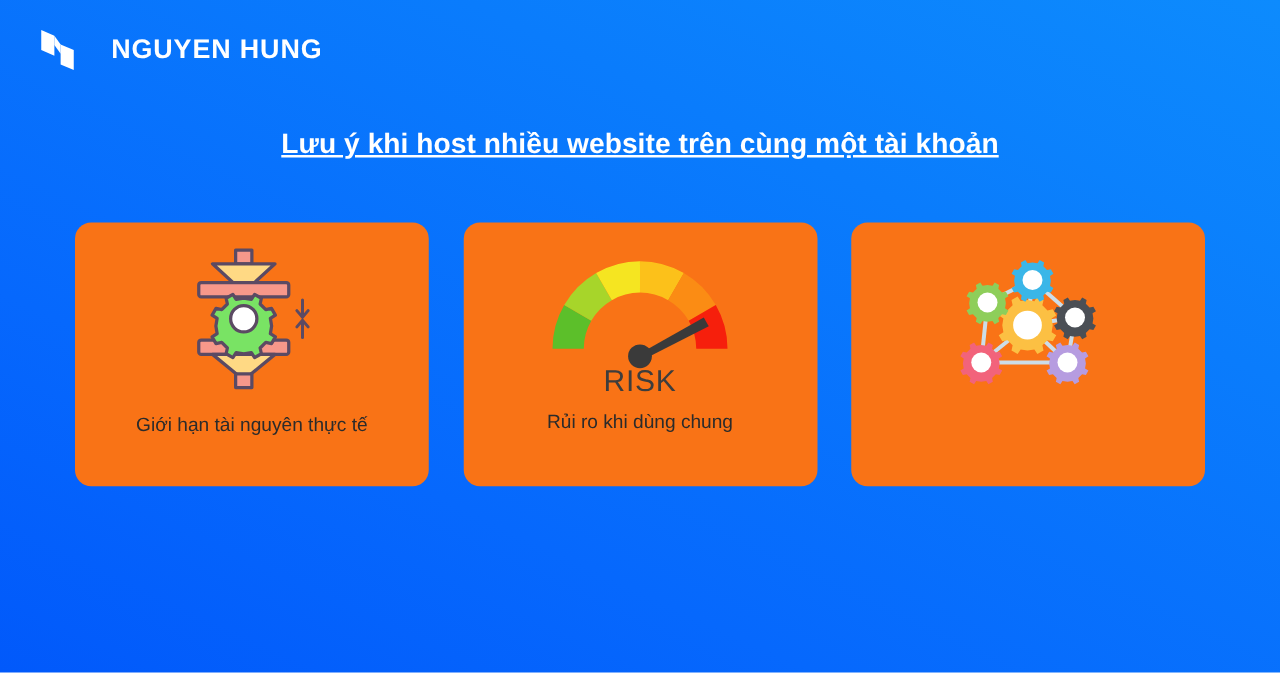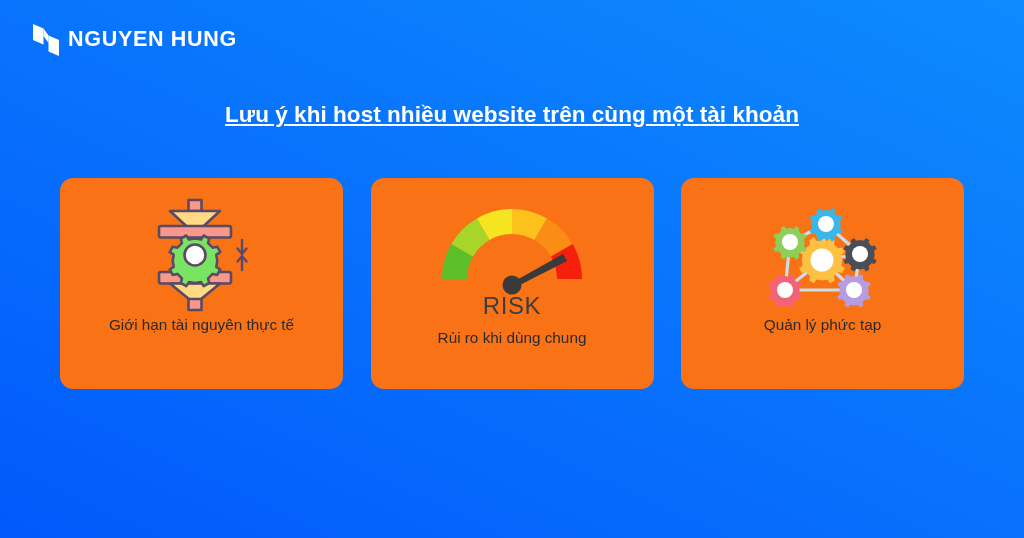--- a/index.html
+++ b/index.html
@@ -16,21 +16,21 @@
     position: relative;
   }
 
   
   .header {
     position: absolute;
     top: 21px;
     left: 30px;
     display: flex;
     align-items: center;
-    gap: 6px;
+    gap: 27px;
   }
   .logo-mark {
     width: 32px;
     height: 38px;
     display: block;
   }
   .logo-text {
     color: #ffffff;
     font-size: 21.5px;
     font-weight: bold;
@@ -78,21 +78,21 @@
     position: relative;
   }
   .card-icon {
     height: 118px;
     display: flex;
     align-items: center;
     justify-content: center;
   }
   .card-icon svg { display: block; }
   .card-label {
-    margin-top: 0;
+    margin-top: 16px;
     width: 100%;
     text-align: center;
     color: #2b2b2b;
     font-size: 15.3px;
     line-height: 1.42;
     padding: 0 10px;
   }
   .card-label .l2 { display: block; }
 
   
@@ -288,18 +288,15 @@
             l0.65 4.0 l-0.65 4.0 l2.7 1.75 l-2.05 3.55 l-3.05 -0.65
             l-3.0 3.0 l0.65 3.05 l-3.55 2.05 l-1.75 -2.7
             l-4.0 0.65 l-4.0 -0.65 l-1.75 2.7 l-3.55 -2.05 l0.65 -3.05
             l-3.0 -3.0 l-3.05 0.65 l-2.05 -3.55 l2.7 -1.75
             l-0.65 -4.0 l0.65 -4.0 l-2.7 -1.75 l2.05 -3.55 l3.05 0.65
             l3.0 -3.0 l-0.65 -3.05 l3.55 -2.05 l1.75 2.7 Z" transform="translate(0,4)"></path>
           <circle cx="25" cy="92" r="8" fill="#ffffff"></circle>
         </g>
       </svg>
     </div>
-    <div class="card-label">
-      <span>Quản lý phức tạp</span>
-    </div>
   </div>
 
 </div>
 
 </body></html>

